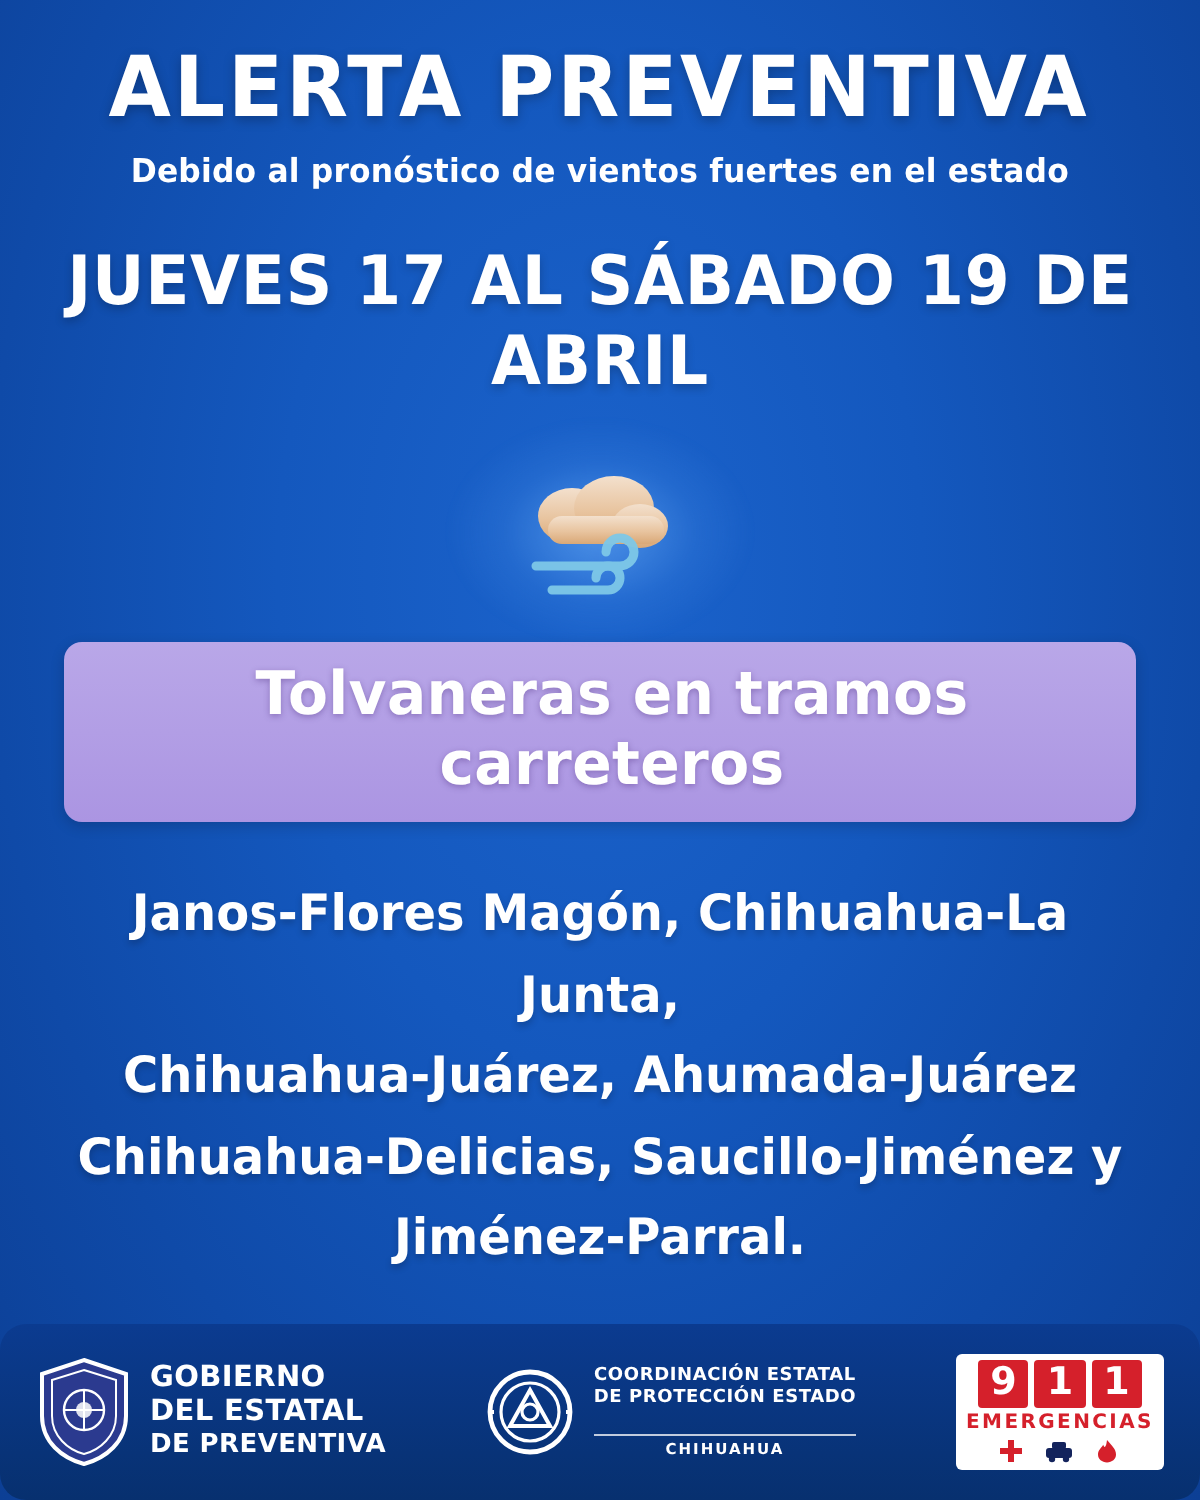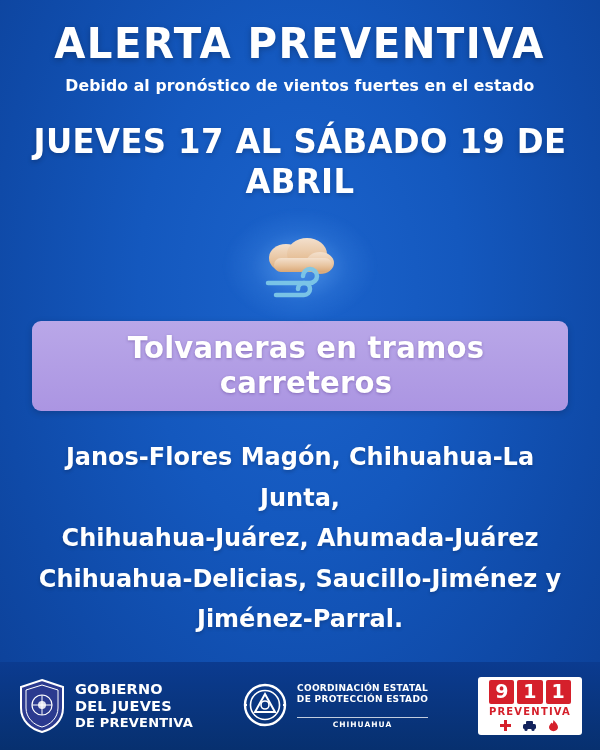--- a/index.html
+++ b/index.html
@@ -144,39 +144,41 @@
     left: 0;
     bottom: 0;
     width: 600px;
     height: 88px;
     background: linear-gradient(180deg, #0b3b90 0%, #07306f 100%);
     display: flex;
     align-items: center;
     justify-content: space-between;
     box-sizing: border-box;
     padding: 0 18px;
+    border-radius: 13px;
   }
 
   .gob-block {
     display: flex;
     align-items: center;
     gap: 9px;
   }
   .gob-text {
     font-family: "DejaVu Sans", sans-serif;
     font-weight: bold;
     font-size: 14.5px;
     color: #ffffff;
     line-height: 1.18;
     letter-spacing: 0.2px;
   }
   .gob-text .l3 { font-size: 13px; }
 
   .cepc-block {
     display: flex;
+    align-items: center;
     gap: 10px;
   }
   .cepc-text {
     font-family: "DejaVu Sans", sans-serif;
     font-weight: bold;
     color: #ffffff;
     text-align: center;
     line-height: 1.25;
   }
   .cepc-text .c1 { font-size: 9px; letter-spacing: 0.3px; display:block; }
@@ -286,21 +288,21 @@
     <div class="gob-block">
       <svg width="48" height="56" viewBox="0 0 48 56">
         <path d="M24 2 L45 9 V30 C45 43 35 51 24 54 C13 51 3 43 3 30 V9 Z" fill="#2b3a8f" stroke="#ffffff" stroke-width="2"></path>
         <path d="M24 7 L40 12 V30 C40 40 32 47 24 49 C16 47 8 40 8 30 V12 Z" fill="none" stroke="#ffffff" stroke-width="1"></path>
         <circle cx="24" cy="27" r="10" fill="none" stroke="#ffffff" stroke-width="1.2"></circle>
         <path d="M24 17 L24 37 M14 27 L34 27" stroke="#ffffff" stroke-width="1"></path>
         <circle cx="24" cy="27" r="4" fill="#ffffff" opacity="0.85"></circle>
       </svg>
       <div class="gob-text">
         <div>GOBIERNO</div>
-        <div>DEL JUEVES</div>
+        <div>DEL ESTATAL</div>
         <div class="l3">DE PREVENTIVA</div>
       </div>
     </div>
 
     <div class="cepc-block">
       <svg width="44" height="44" viewBox="0 0 44 44">
         <circle cx="22" cy="22" r="20" fill="none" stroke="#ffffff" stroke-width="2.4"></circle>
         <circle cx="22" cy="22" r="14.5" fill="none" stroke="#ffffff" stroke-width="1.6"></circle>
         <path d="M22 11 L32 29 H12 Z" fill="none" stroke="#ffffff" stroke-width="2"></path>
         <circle cx="22" cy="22" r="4" fill="none" stroke="#ffffff" stroke-width="1.6"></circle>
@@ -312,21 +314,21 @@
         <span class="c3">CHIHUAHUA</span>
       </div>
     </div>
 
     <div class="emg-block">
       <div class="emg-digits">
         <span>9</span>
         <span>1</span>
         <span>1</span>
       </div>
-      <div class="emg-label">PREVENTIVA</div>
+      <div class="emg-label">EMERGENCIAS</div>
       <div class="emg-icons">
         <svg width="13" height="13" viewBox="0 0 13 13">
           <path d="M5 1 h3 v4 h4 v3 h-4 v4 h-3 v-4 h-4 v-3 h4 z" fill="#d5202b"></path>
         </svg>
         <svg width="15" height="13" viewBox="0 0 15 13">
           <rect x="1" y="5" width="13" height="5" rx="1.5" fill="#13235c"></rect>
           <rect x="4" y="2" width="7" height="3.5" rx="1" fill="#13235c"></rect>
           <circle cx="4" cy="10.5" r="1.6" fill="#13235c"></circle>
           <circle cx="11" cy="10.5" r="1.6" fill="#13235c"></circle>
         </svg>

